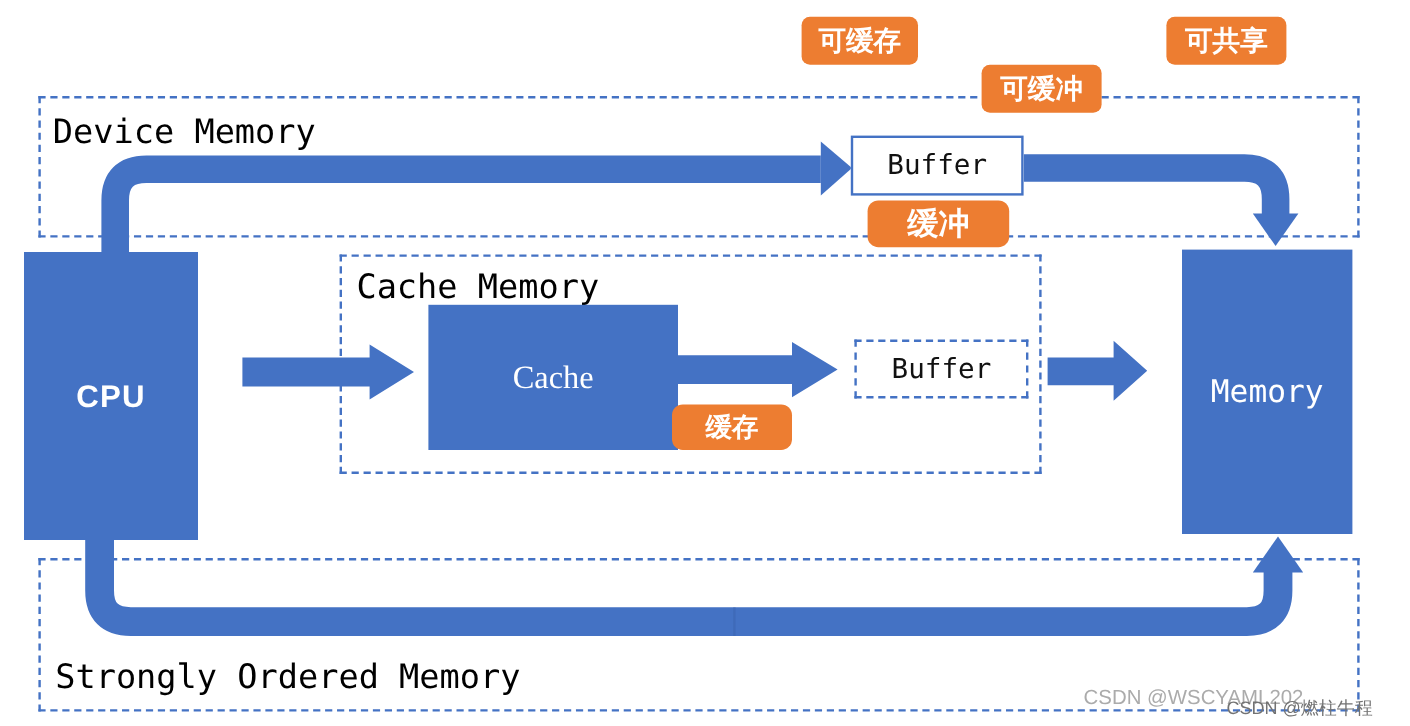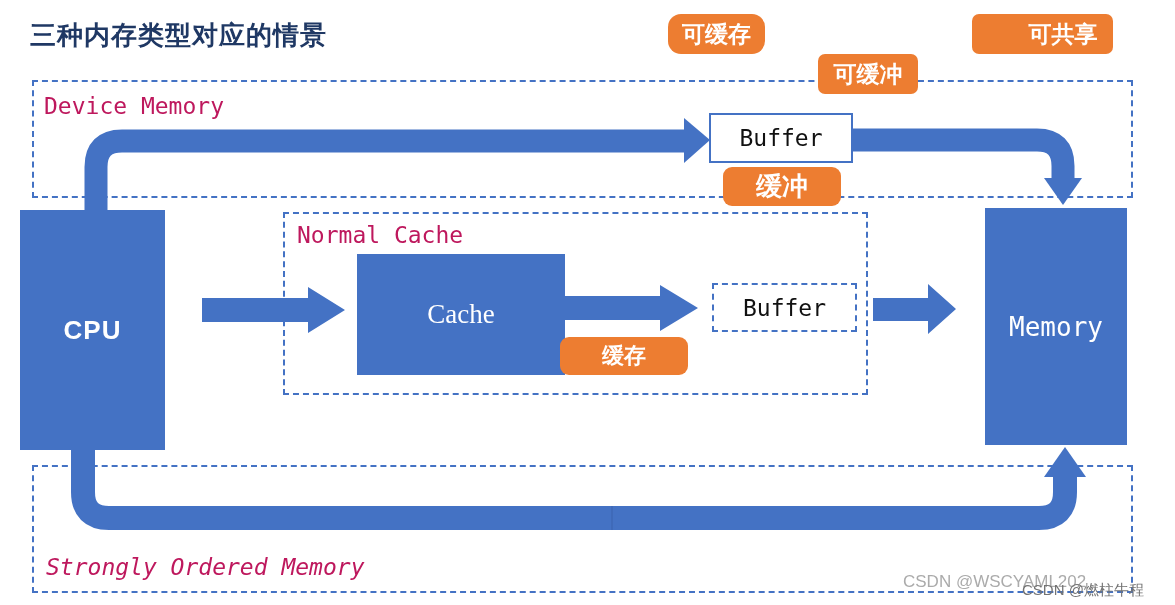--- a/index.html
+++ b/index.html
@@ -8,24 +8,24 @@
     font-family:"Liberation Sans",sans-serif;overflow:hidden;
   }
   .title{
     position:absolute;left:30px;top:18px;margin:0;
     font-size:26px;font-weight:bold;color:var(--navy);letter-spacing:1px;white-space:nowrap;
   }
   
   .region{position:absolute;border:2px dashed var(--blue);z-index:0;}
   #region-device{left:32px;top:80px;width:1097px;height:114px;}
   #region-normal{left:283px;top:212px;width:581px;height:179px;}
-  #region-strong{left:32px;top:465px;width:1097px;height:124px;font-style:italic;}
+  #region-strong{left:32px;top:465px;width:1097px;height:124px;}
   .region-label{
     position:absolute;font-family:"DejaVu Sans Mono","Liberation Mono",monospace;
-    font-size:23px;color:#be185d;white-space:nowrap;
+    font-size:28px;color:#000000;white-space:nowrap;
   }
   #region-device .region-label{left:10px;top:11px;}
   #region-normal .region-label{left:12px;top:8px;}
   #region-strong .region-label{left:12px;bottom:11px;}
   
   .node{position:absolute;z-index:2;display:flex;align-items:center;justify-content:center;box-sizing:border-box;}
   .node-fill{background:var(--blue);color:#ffffff;}
   #node-cpu{left:20px;top:210px;width:145px;height:240px;font-size:26px;font-weight:bold;letter-spacing:1px;}
   #node-memory{left:985px;top:208px;width:142px;height:237px;font-family:"DejaVu Sans Mono","Liberation Mono",monospace;font-size:26px;}
   #node-cache{left:357px;top:254px;width:208px;height:121px;font-family:Liberation Serif, serif;font-size:27px;}
@@ -36,50 +36,49 @@
   #node-buffer-normal{
     left:712px;top:283px;width:145px;height:49px;background:#fff;
     border:2px dashed var(--blue);font-family:"DejaVu Sans Mono","Liberation Mono",monospace;font-size:23px;color:#111;
   }
   
   .badge{
     position:absolute;z-index:3;background:var(--orange);color:#fff;
     display:flex;align-items:center;justify-content:center;
     border-radius:7px;font-weight:bold;white-space:nowrap;
   }
-  #badge-cacheable{left:668px;top:14px;width:97px;height:40px;font-size:23px;border-radius:13px;}
+  #badge-cacheable{left:668px;top:14px;width:97px;height:40px;font-size:23px;}
   #badge-bufferable{left:818px;top:14px;width:100px;height:40px;font-size:23px;margin-top:40px;}
-  #badge-shareable{left:972px;top:14px;width:100px;height:40px;font-size:23px;padding-left:41px;}
+  #badge-shareable{left:972px;top:14px;width:100px;height:40px;font-size:23px;}
   #tag-buffer{left:723px;top:167px;width:118px;height:39px;font-size:26px;border-radius:9px;}
-  #tag-cache{left:560px;top:337px;width:128px;height:38px;font-size:22px;border-radius:9px;}
+  #tag-cache{left:560px;top:337px;width:100px;height:38px;font-size:22px;border-radius:9px;}
   
   svg.arrows{position:absolute;left:0;top:0;z-index:1;}
   .arrow{fill:var(--blue);}
   .arrow-line{stroke:var(--blue);fill:none;}
   
   .watermark{position:absolute;z-index:4;white-space:nowrap;font-family:"Liberation Sans",sans-serif;}
   #wm1{left:903px;top:572px;font-size:17px;color:var(--wmgray);}
   #wm2{left:1022px;top:581px;font-size:15px;color:#737373;}
 </style>
 </head>
 <body>
 
 <div class="stage">
 
-  <h1 class="title">三种内存类型对应的情景</h1>
 
   <span class="badge" id="badge-cacheable">可缓存</span>
   <span class="badge" id="badge-bufferable">可缓冲</span>
   <span class="badge" id="badge-shareable">可共享</span>
 
   <div class="region" id="region-device">
     <span class="region-label">Device Memory</span>
   </div>
   <div class="region" id="region-normal">
-    <span class="region-label">Normal Cache</span>
+    <span class="region-label">Cache Memory</span>
   </div>
   <div class="region" id="region-strong">
     <span class="region-label">Strongly Ordered Memory</span>
   </div>
 
   <svg class="arrows" width="1175" height="605" viewBox="0 0 1175 605">
 
     <polygon class="arrow" points="202,298 308,298 308,287 345,310 308,333 308,322 202,322"></polygon>
 
     <polygon class="arrow" points="553,296 660,296 660,285 698,308 660,331 660,320 553,320"></polygon>

